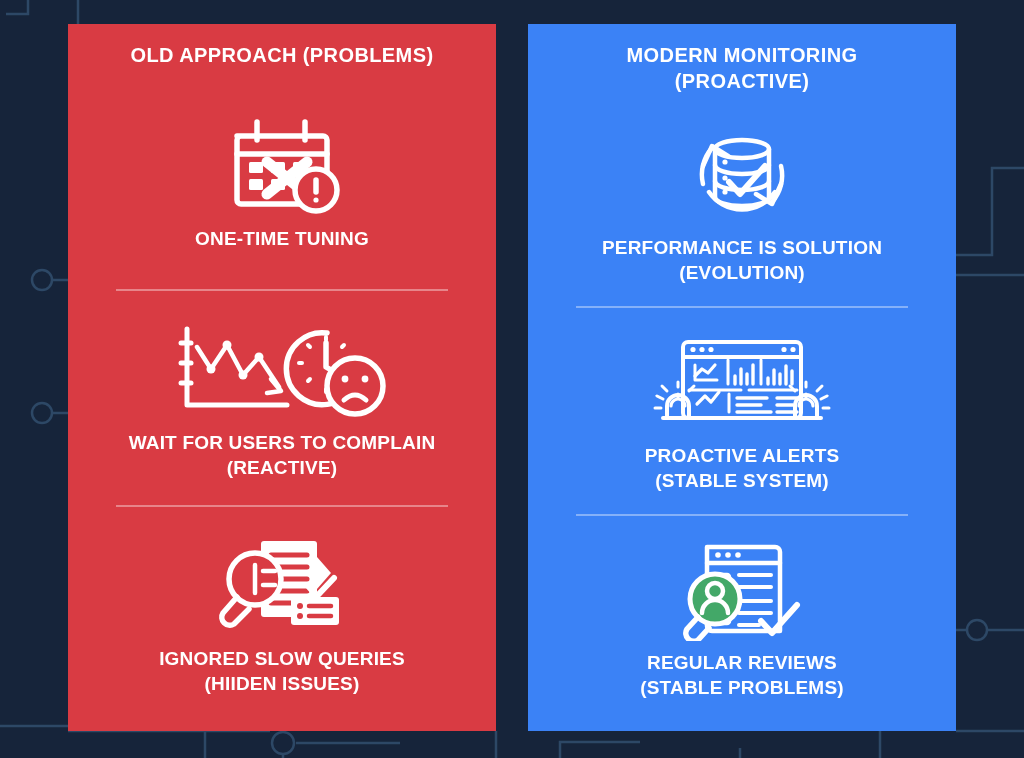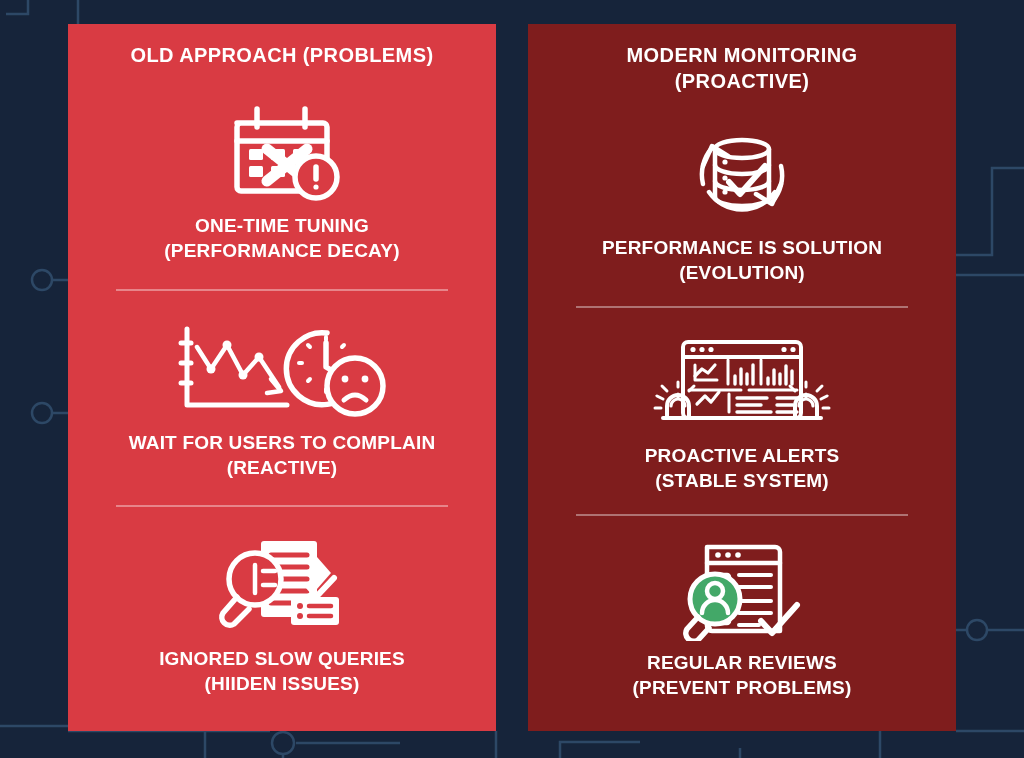--- a/index.html
+++ b/index.html
@@ -23,21 +23,21 @@
   
   .panel{
     position:absolute;
     top:24px; height:707px;
     display:flex; flex-direction:column;
     align-items:center;
     padding:18px 14px 10px 14px;
     z-index:2;
   }
   #panel-left{ left:68px; width:428px; background:#d93b43;align-items:center; }
-  #panel-right{ left:528px; width:428px; background:#7f1d1d; }
+  #panel-right{ left:528px; width:428px; background:#3b82f6; }
 
   .panel-title{
     color:#ffffff;
     font-size:20px;
     font-weight:bold;
     letter-spacing:.4px;
     text-align:center;
     line-height:1.32;
     width:100%;
     flex:0 0 auto;
@@ -150,21 +150,20 @@
             <path d="M44 46 L84 78" stroke-width="11"></path>
             <path d="M84 46 L44 78" stroke-width="11"></path>
 
             <circle cx="93" cy="74" r="21" fill="#d93b43"></circle>
             <path d="M93 64 V76"></path>
             <circle cx="93" cy="84" r="2.6" fill="#ffffff" stroke="none"></circle>
           </svg>
         </div>
         <div class="caption">
           <span>ONE-TIME TUNING</span><br>
-          <span>(PERFORMANCE DECAY)</span>
         </div>
       </div>
 
       <div class="divider"></div>
 
       <div class="item">
         <div class="icon-wrap">
           <svg width="215" height="98" viewBox="0 0 215 98" fill="none" stroke="#ffffff" stroke-width="5" stroke-linecap="round" stroke-linejoin="round">
 
             <path d="M12 8 V84 H112"></path>
@@ -397,20 +396,20 @@
             <circle cx="36" cy="60" r="25" fill="#43a868" stroke="#ffffff" stroke-width="5"></circle>
             <circle cx="36" cy="52" r="8"></circle>
             <path d="M23 74 a13 13 0 0 1 26 0"></path>
             <path d="M19 78 L8 90 a8 8 0 0 0 11 11 L30 89" stroke-width="5.5"></path>
 
             <path d="M82 82 L93 94 L118 66" stroke-width="6"></path>
           </svg>
         </div>
         <div class="caption">
           <span>REGULAR REVIEWS</span><br>
-          <span>(PREVENT PROBLEMS)</span>
+          <span>(STABLE PROBLEMS)</span>
         </div>
       </div>
 
     </div>
   </section>
 
 </div>
 
 </body></html>

